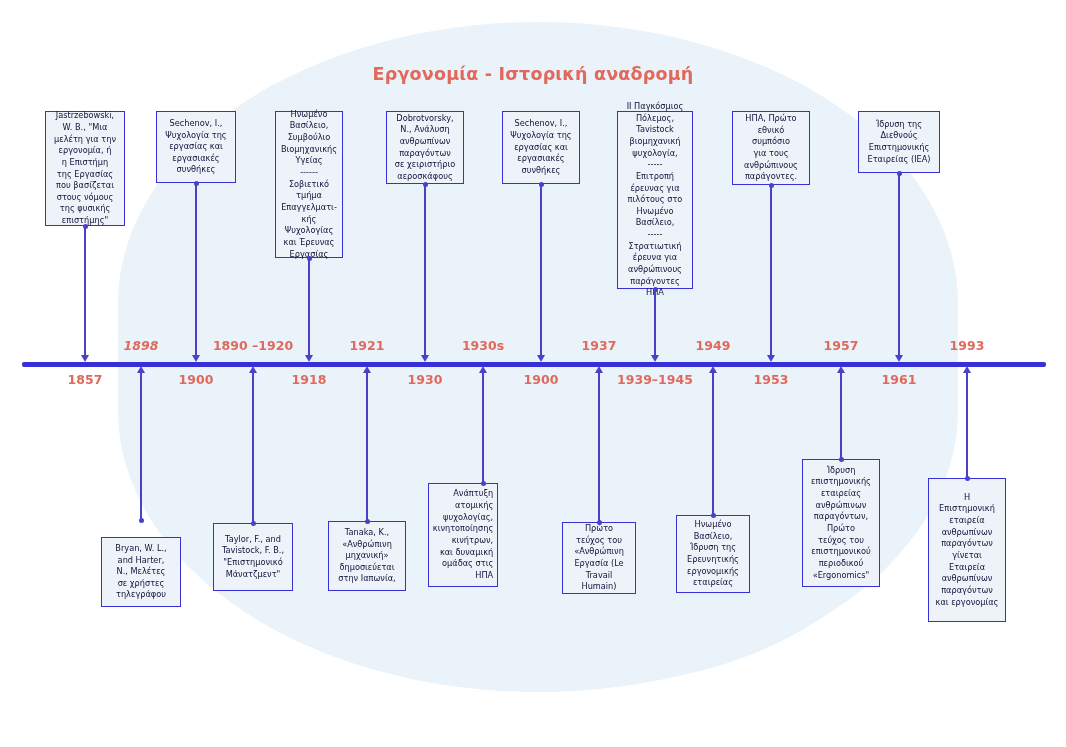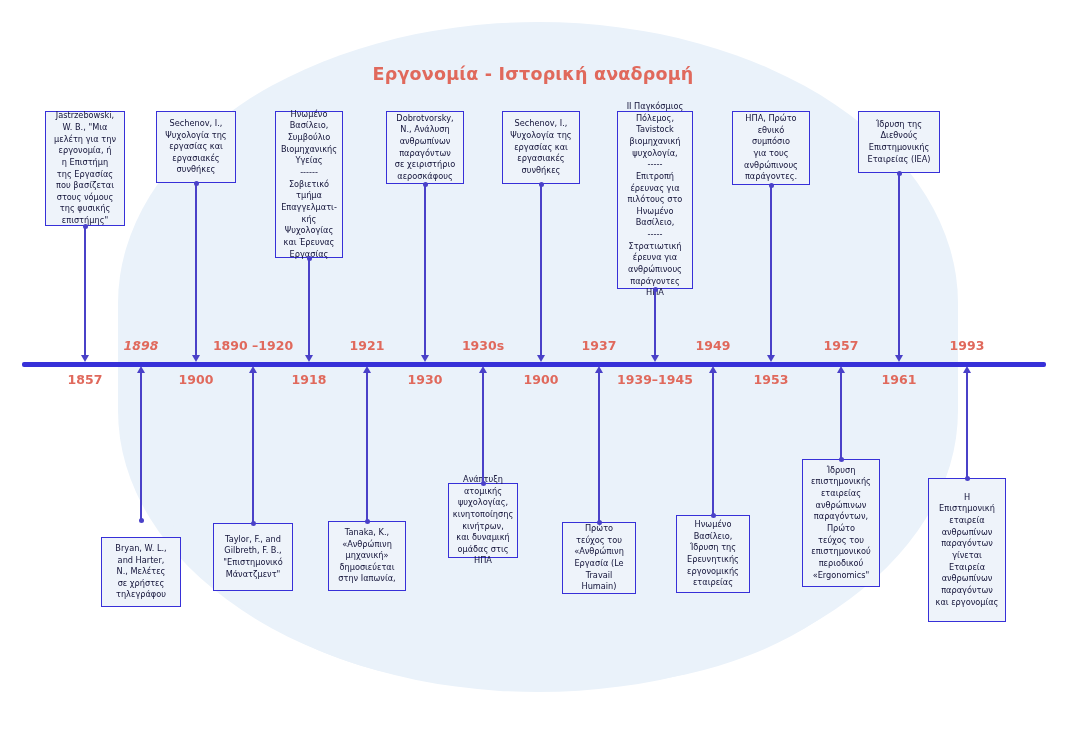--- a/index.html
+++ b/index.html
@@ -146,21 +146,21 @@
       <div class="evt-box top" style="left: 156px; top: 111px; width: 80px; height: 72px;"><span>Sechenov, I.,
 Ψυχολογία της
 εργασίας και
 εργασιακές
 συνθήκες</span></div>
       <div class="stem" style="left: 195.3px; top: 183px; height: 173px;"></div>
       <div class="arrow down" style="left: 192px; top: 355px;"></div>
       <div class="dot" style="left: 193.5px; top: 181px;"></div>
       <div class="year below" style="left: 151px;">1900</div>
       <div class="evt-box bottom" style="left: 213px; top: 523px; width: 80px; height: 68px;"><span>Taylor, F., and
-Gilbreth, F. B.,
+Tavistock, F. B.,
 "Επιστημονικό
 Μάνατζμεντ"</span></div>
       <div class="stem" style="left: 252.3px; top: 372px; height: 151px;"></div>
       <div class="arrow up" style="left: 249px; top: 366px;"></div>
       <div class="dot" style="left: 250.5px; top: 521px;"></div>
       <div class="year above" style="left: 208px;">1890 –1920</div>
       <div class="evt-box top" style="left: 275px; top: 111px; width: 68px; height: 147px;"><span>Ηνωμένο
 Βασίλειο,
 Συμβούλιο
 Βιομηχανικής
@@ -189,21 +189,21 @@
       <div class="evt-box top" style="left: 386px; top: 111px; width: 78px; height: 73px;"><span>Dobrotvorsky,
 N., Ανάλυση
 ανθρωπίνων
 παραγόντων
 σε χειριστήριο
 αεροσκάφους</span></div>
       <div class="stem" style="left: 424.3px; top: 184px; height: 172px;"></div>
       <div class="arrow down" style="left: 421px; top: 355px;"></div>
       <div class="dot" style="left: 422.5px; top: 182px;"></div>
       <div class="year below" style="left: 380px;">1930</div>
-      <div class="evt-box bottom" style="left: 448px; top: 483px; width: 70px; height: 75px;"><span>Ανάπτυξη
+      <div class="evt-box bottom" style="left: 428px; top: 483px; width: 70px; height: 104px; text-align: right;"><span>Ανάπτυξη
 ατομικής
 ψυχολογίας,
 κινητοποίησης
 κινήτρων,
 και δυναμική
 ομάδας στις
 ΗΠΑ</span></div>
       <div class="stem" style="left: 482.3px; top: 372px; height: 111px;"></div>
       <div class="arrow up" style="left: 479px; top: 366px;"></div>
       <div class="dot" style="left: 480.5px; top: 481px;"></div>

